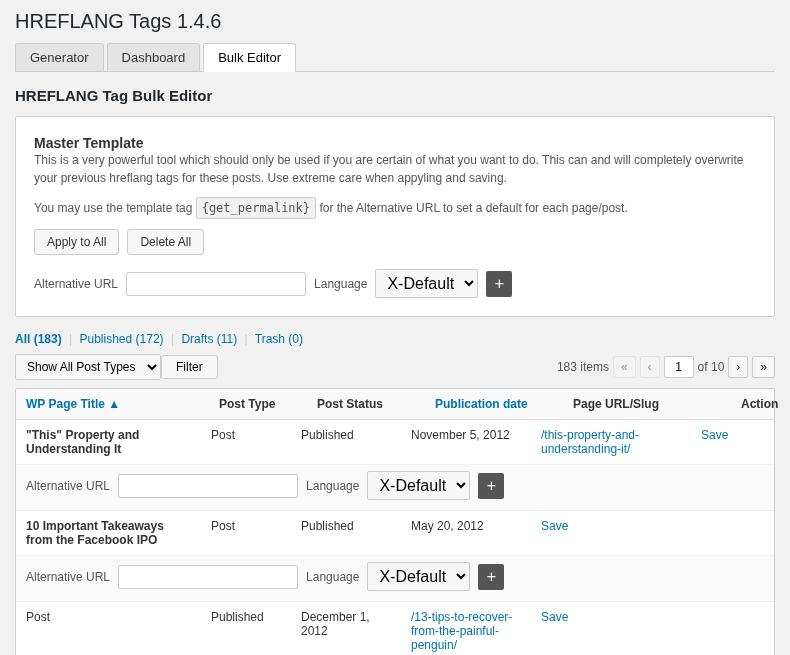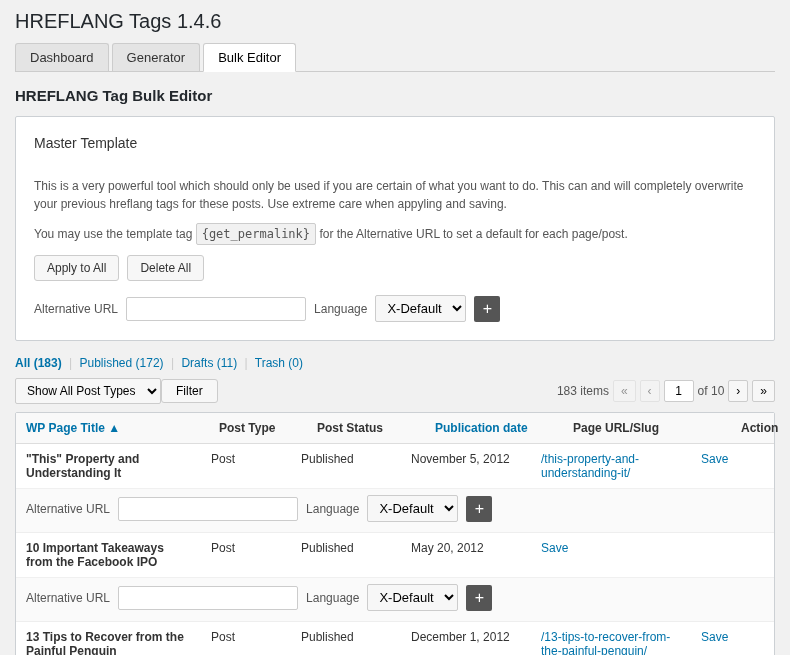--- a/index.html
+++ b/index.html
@@ -52,22 +52,22 @@
     }
     .card {
       background: #fff;
       border: 1px solid #ccd0d4;
       padding: 18px;
       margin-bottom: 15px;
       border-radius: 2px;
     }
     .master-template-title {
       font-size: 14px;
-      font-weight: 400;
-      margin-bottom: 26px;
+      font-weight: 700;
+      margin-bottom: 0;
     }
     .master-template-desc {
       font-size: 12px;
       color: #555;
       margin-bottom: 10px;
       line-height: 1.5;
     }
     .template-tag {
       display: inline-block;
       background: #f1f1f1;
@@ -109,21 +109,21 @@
       border-radius: 2px;
     }
     .lang-label {
       font-size: 12px;
       color: #555;
       white-space: nowrap;
     }
     .lang-select {
       border: 1px solid #ccc;
       padding: 4px 7px;
-      font-size: 13px;
+      font-size: 16px;
       border-radius: 2px;
       background: #f7f7f7;
     }
     .plus-btn {
       width: 26px;
       height: 26px;
       background: #555;
       color: #fff;
       border: none;
       cursor: pointer;
@@ -238,22 +238,22 @@
     }
   </style>
 </head>
 <body>
 
 <div class="page-wrapper">
 
   <h1 class="page-title">HREFLANG Tags 1.4.6</h1>
 
   <div class="tabs-bar">
+    <button class="tab-btn">Generator</button>
     <button class="tab-btn">Dashboard</button>
-    <button class="tab-btn">Generator</button>
     <button class="tab-btn active">Bulk Editor</button>
   </div>
 
   <div class="section-title">HREFLANG Tag Bulk Editor</div>
 
   <div class="card">
     <div class="master-template-title">Master Template</div>
     <div class="master-template-desc">This is a very powerful tool which should only be used if you are certain of what you want to do. This can and will completely overwrite your previous hreflang tags for these posts. Use extreme care when appyling and saving.</div>
     <div class="master-template-desc">
       <span>You may use the template tag </span><span class="template-tag">{get_permalink}</span><span> for the Alternative URL to set a default for each page/post.</span>
@@ -348,21 +348,20 @@
         <span class="lang-label">Language</span>
         <select class="lang-select">
           <option>X-Default</option>
         </select>
         <button class="plus-btn">+</button>
       </div>
     </div>
 
     <div class="table-row-group">
       <div class="table-row">
-        <div class="td title-cell">13 Tips to Recover from the Painful Penguin</div>
         <div class="td">Post</div>
         <div class="td">Published</div>
         <div class="td">December 1, 2012</div>
         <div class="td"><a href="#">/13-tips-to-recover-from-the-painful-penguin/</a></div>
         <div class="td"><a class="save-link" href="#">Save</a></div>
       </div>
     </div>
   </div>
 </div>
 

